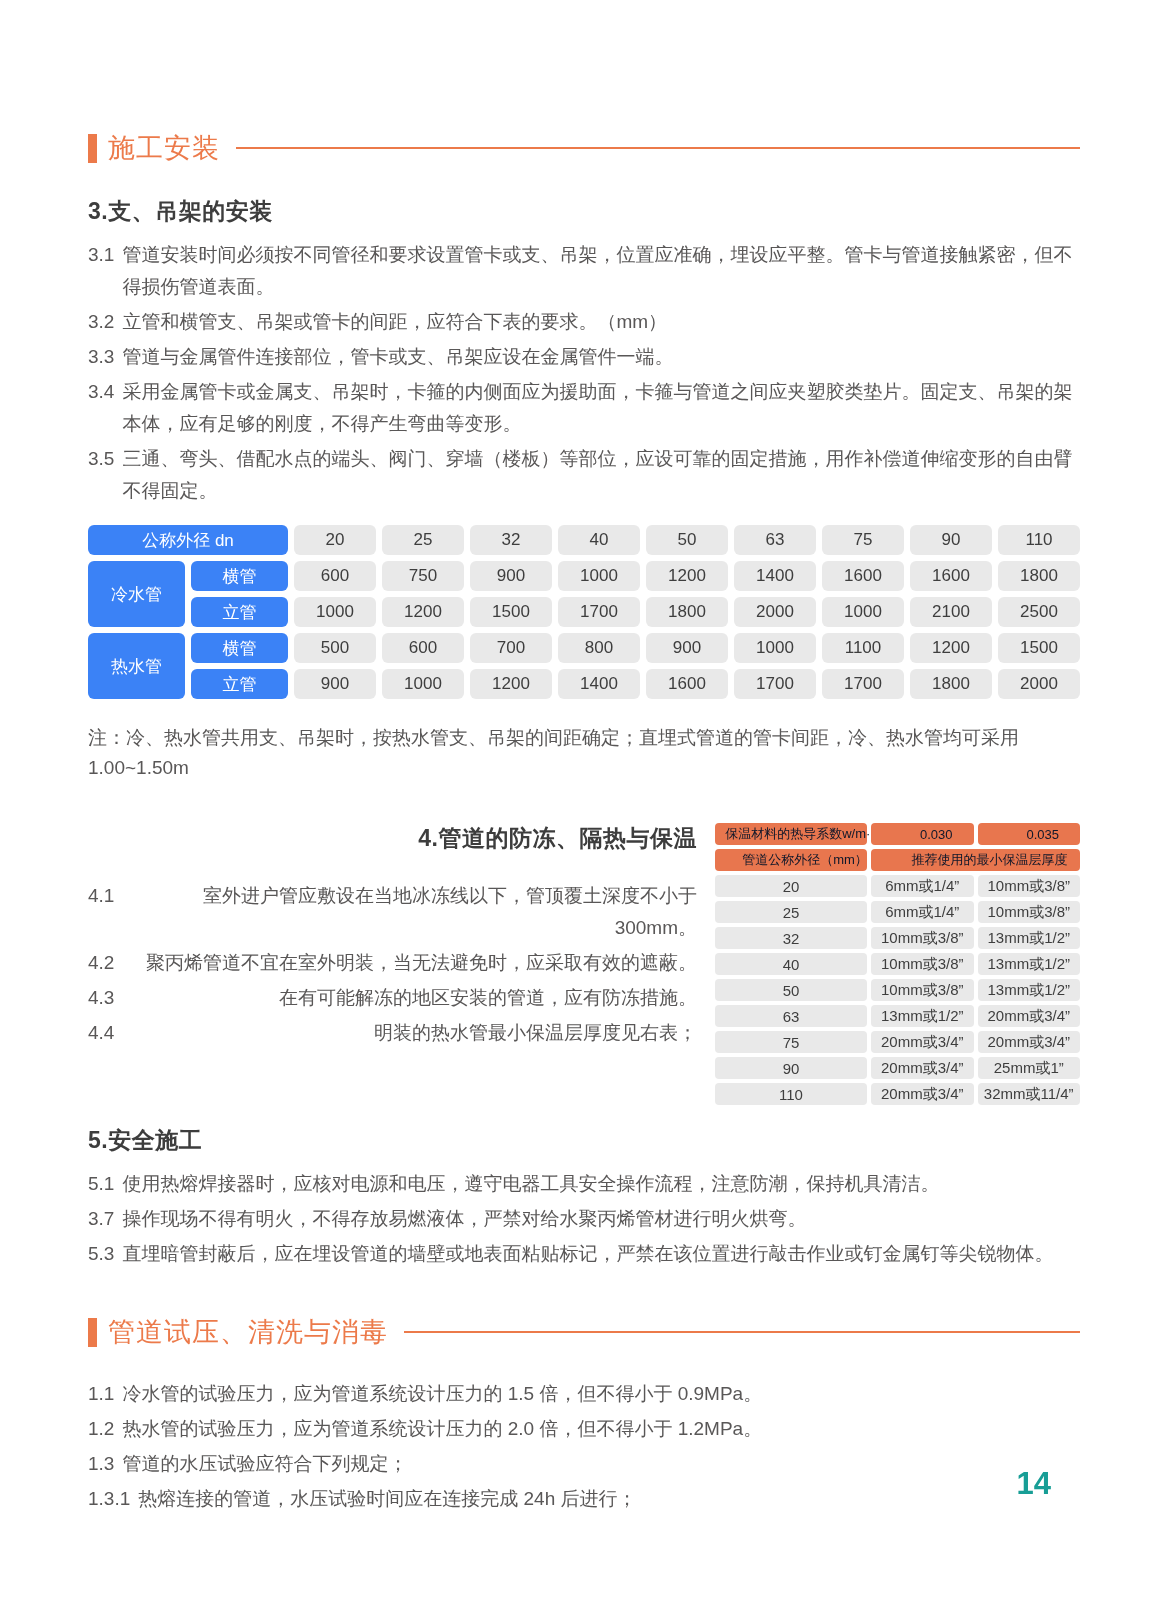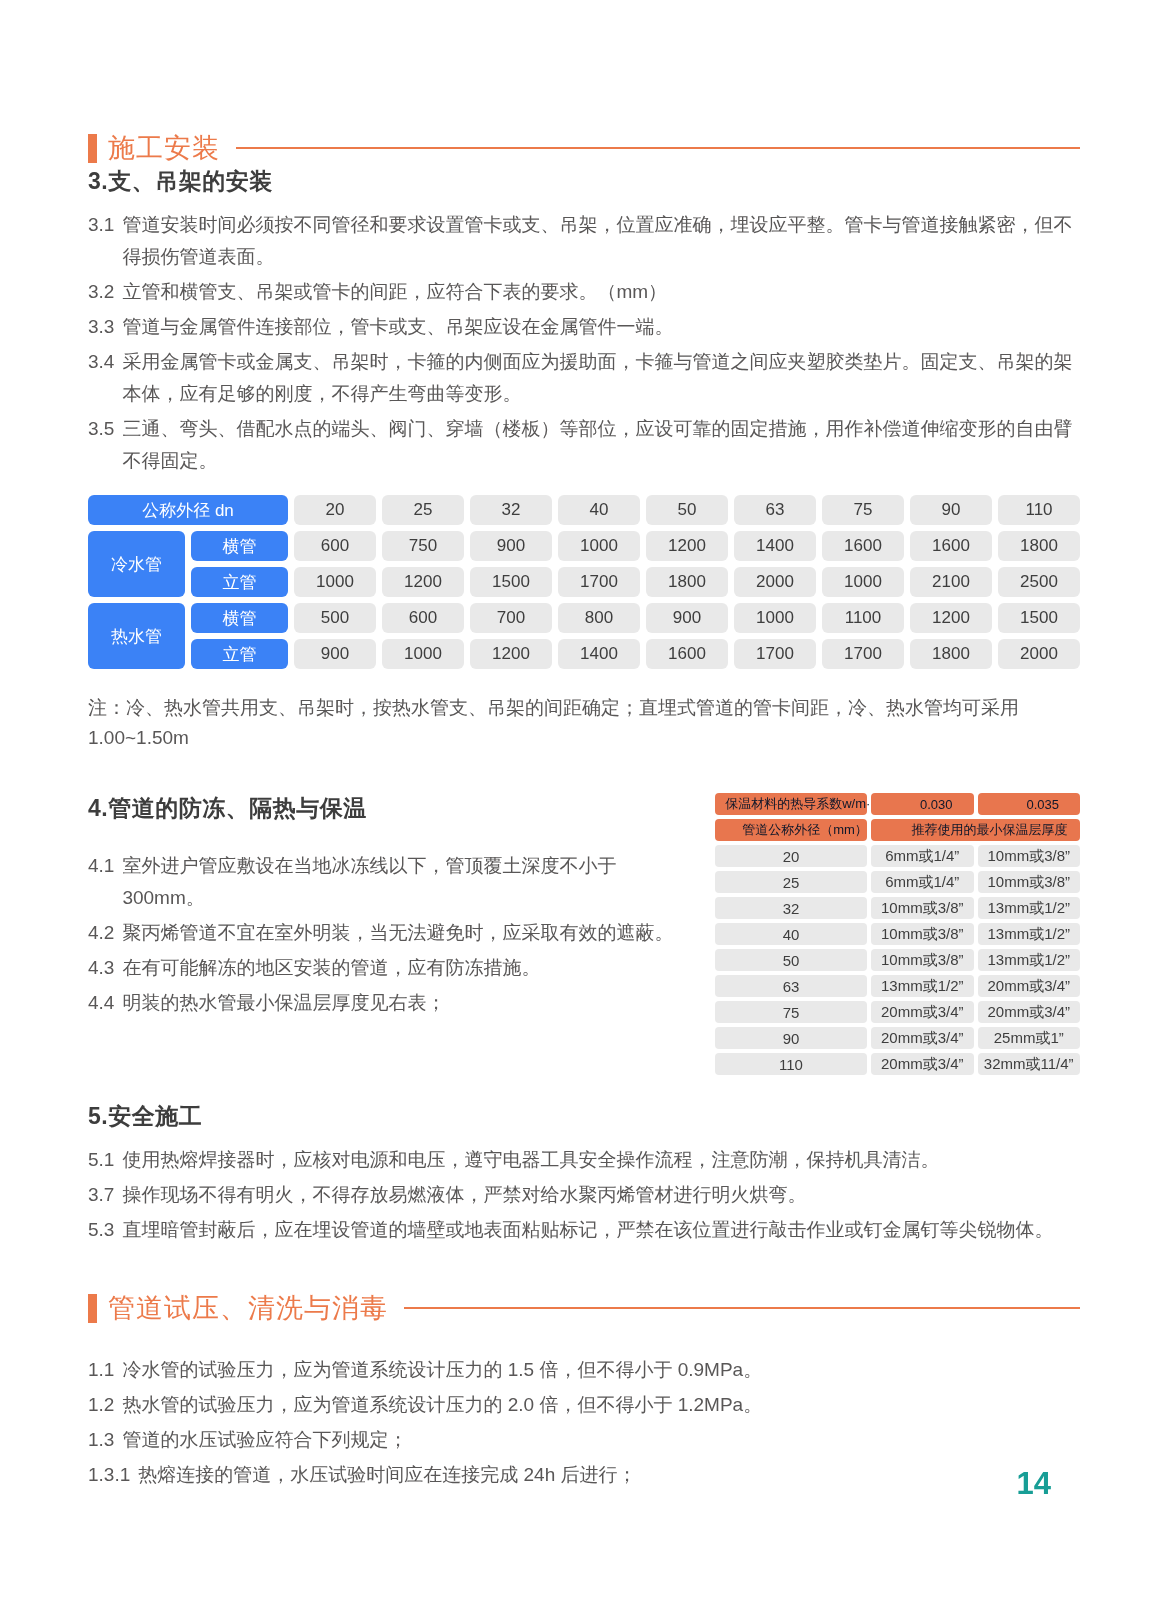--- a/index.html
+++ b/index.html
@@ -12,22 +12,22 @@
   }
 
   
   .sec-header { display: flex; align-items: center; }
   .sec-bar { width: 9px; height: 29px; background: #EC7A4A; margin-right: 11px; flex: 0 0 auto; }
   .sec-title { font-size: 27px; color: #EC7A4A; font-weight: 500; letter-spacing: 1px; white-space: nowrap; }
   .sec-rule { flex: 1; height: 2px; background: #EC7A4A; margin-left: 16px; }
 
   
   .sub-heading { font-size: 23px; color: #3d3d3d; font-weight: 600; letter-spacing: 0.5px; }
-  .mt30 { }
-  .mt26 { margin-top: 26px; }
+  .mt30 { margin-top: 30px; }
+  .mt26 { margin-top: 20px; }
 
   
   .items { margin-top: 12px; }
   .item { display: flex; font-size: 19px; color: #595757; line-height: 32px; margin-bottom: 3px; }
   .item .num { flex: 0 0 auto; margin-right: 8px; }
   .item .txt { flex: 1; }
 
   
   .table1 {
     display: grid; grid-template-columns: 97px 97px repeat(9, 1fr);
@@ -37,21 +37,21 @@
        font-size: 17px; }
   .c.or { background: #3b82f6; color: #ffffff; }
   .c.gy { background: #E9E9E9; color: #3e3e3e; }
   .span2 { grid-column: 1 / 3; }
   .rowspan2 { grid-row: span 2; }
 
   .note { margin-top: 24px; font-size: 19px; color: #595757; line-height: 30px; }
 
   
   .sec4 { display: flex; align-items: flex-start; margin-top: 40px; }
-  .sec4-left { flex: 1; padding-right: 18px; }
+  .sec4-left { flex: 1; padding-right: 18px; text-align: right; }
 
   
   .table2 {
     flex: 0 0 365px; width: 365px; display: grid;
     grid-template-columns: 152px 1fr 1fr; grid-auto-rows: 22px; gap: 4px;
   }
   .t2c { border-radius: 4px; display: flex; align-items: center; justify-content: center;
          white-space: nowrap; }
   .t2c.or { background: #E8764E; color: #0f172a; font-size: 13px; padding-left: 28px; }
   .t2c.gy { background: #E9E9E9; color: #3e3e3e; font-size: 15px; }

